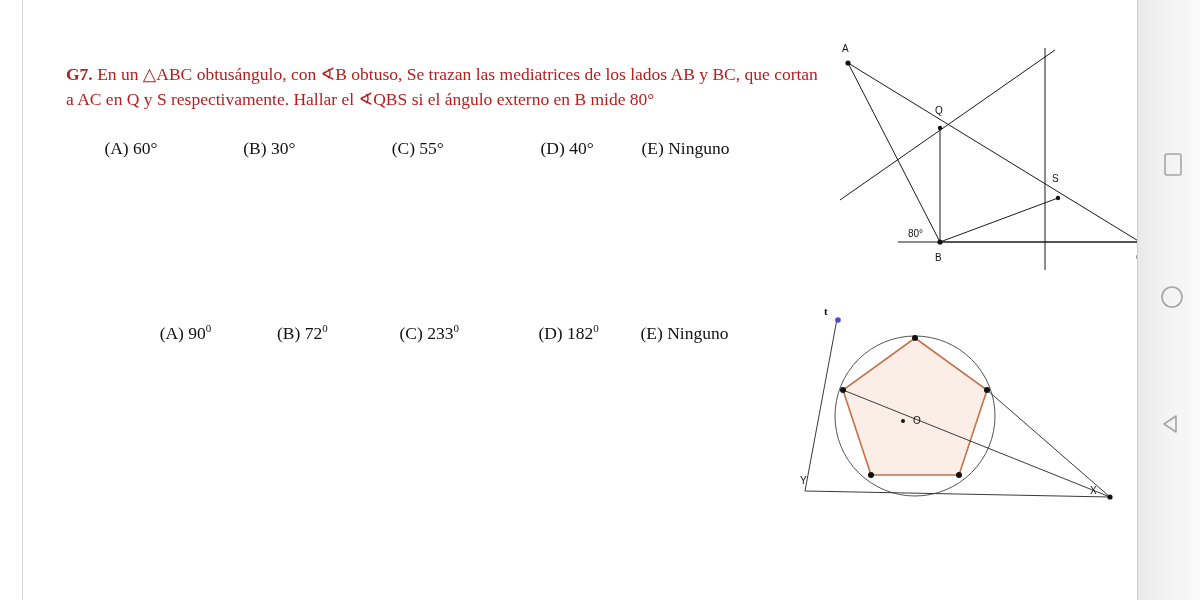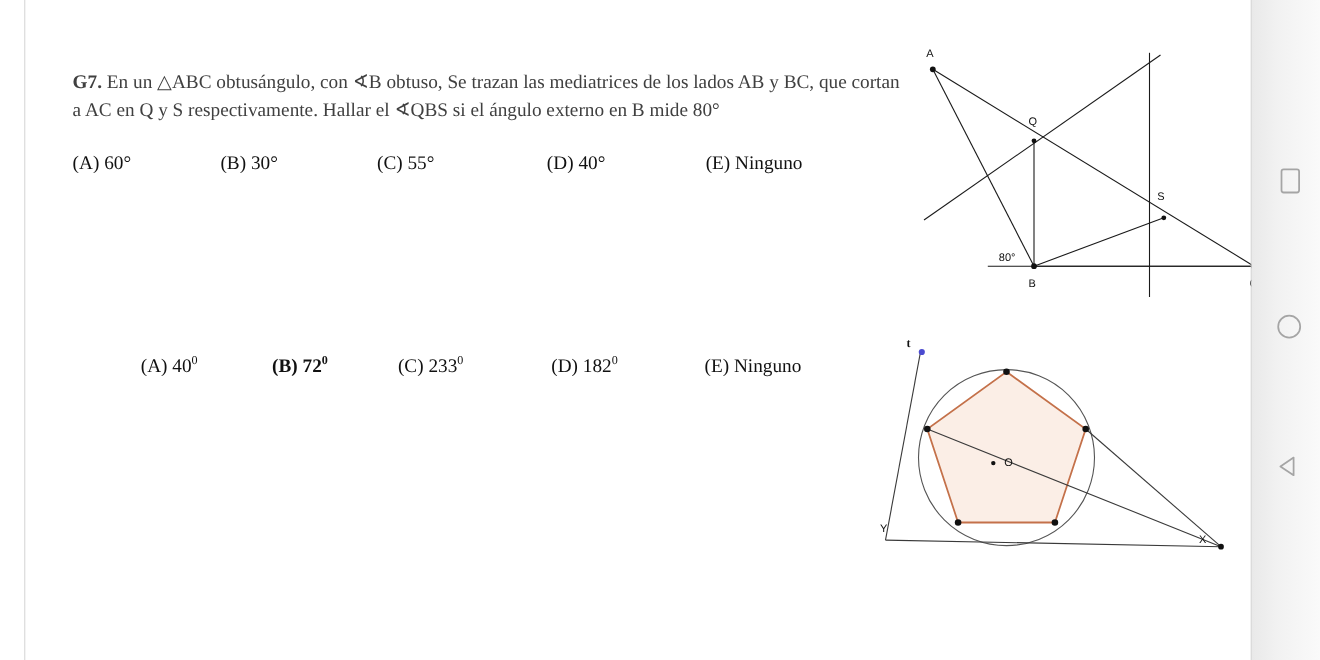--- a/index.html
+++ b/index.html
@@ -49,31 +49,32 @@
   }
   .tool-icon svg { display: block; }
 
   
   .problem {
     position: absolute;
   }
   .qtext {
     font-size: 17.5px;
     line-height: 1.42;
-    color: #404040;
+    color: #b91c1c;
     text-align: left;
   }
   .qtext b { font-weight: bold; }
   .choices {
     margin-top: 26px;
     font-size: 17.5px;
     white-space: nowrap;
   }
   .choice {
     display: inline-block;
+    text-align: center;
   }
   sup.deg { font-size: 11px; vertical-align: super; }
 
   
   .figure {
     position: absolute;
   }
   .fig-label {
     font-family: "Liberation Sans", sans-serif;
     font-size: 10px;
@@ -150,23 +151,23 @@
       <text class="fig-label" x="105" y="84">Q</text>
       <text class="fig-label" x="222" y="152">S</text>
       <text class="fig-label" x="78" y="207">80°</text>
     </svg>
   </div>
 
   <div class="problem" style="left:66px; top:296px; width:700px;">
     <div class="choices" style="margin-left:62px;">
       <span class="choice" style="width:115px;">
         <span>(A)</span>
-        <span>40</span><sup class="deg">0</sup>
-      </span>
-      <span class="choice" style="width:110px;font-weight:bold;">
+        <span>90</span><sup class="deg">0</sup>
+      </span>
+      <span class="choice" style="width:110px;">
         <span>(B)</span>
         <span>72</span><sup class="deg">0</sup>
       </span>
       <span class="choice" style="width:135px;">
         <span>(C)</span>
         <span>233</span><sup class="deg">0</sup>
       </span>
       <span class="choice" style="width:135px;">
         <span>(D)</span>
         <span>182</span><sup class="deg">0</sup>

